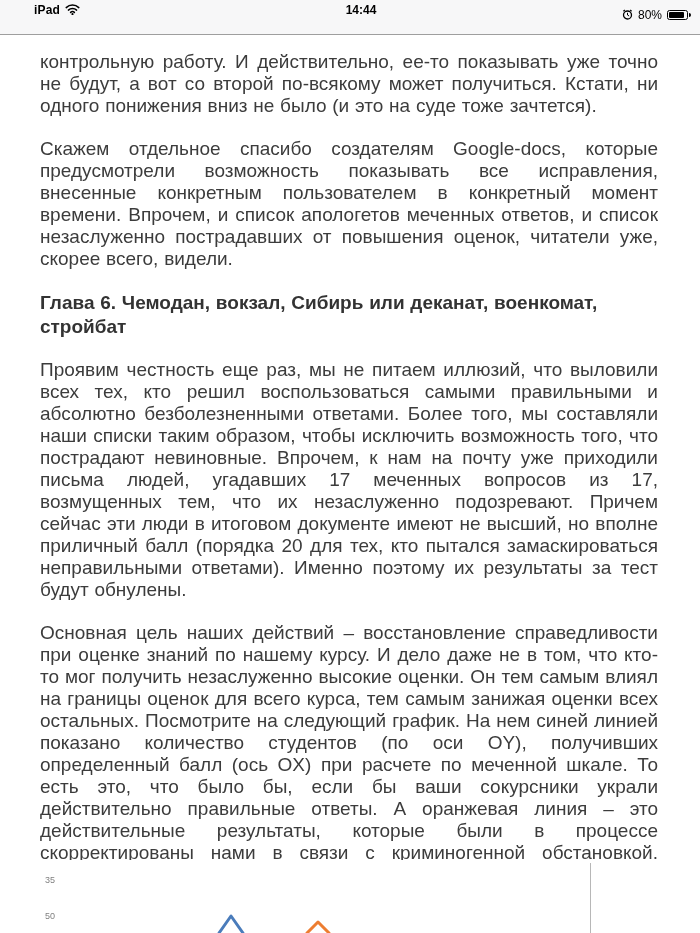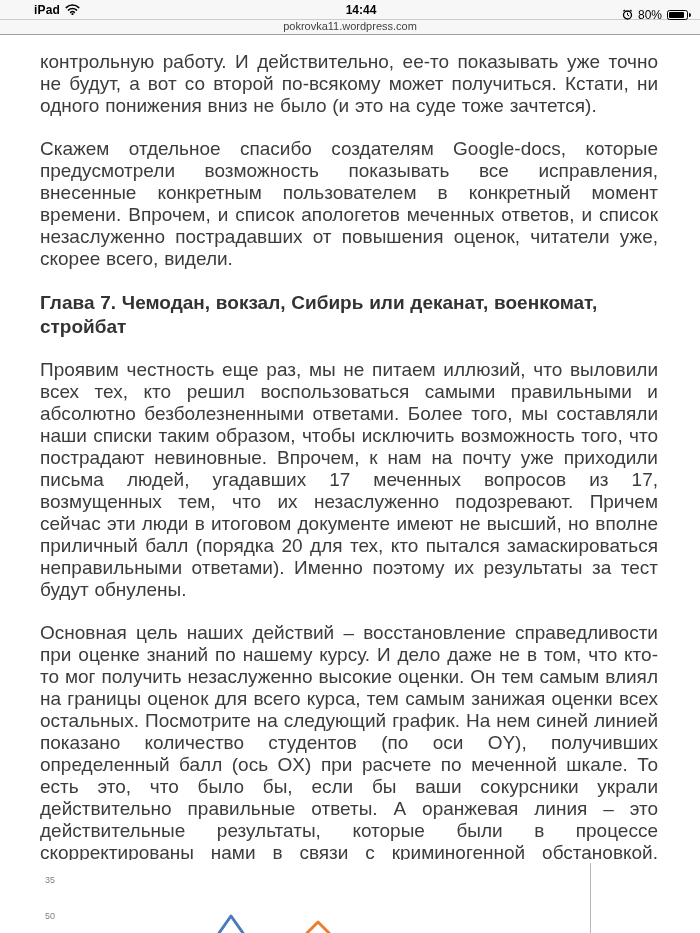--- a/index.html
+++ b/index.html
@@ -99,29 +99,26 @@
       </span>
       <span class="battery-percent">80%</span>
       <span class="battery">
         <span class="battery-body">
             <span class="battery-fill"></span>
           </span>
         <span class="battery-nub"></span>
       </span>
     </div>
   </div>
-  <div class="urlrow">
-    <span>pokrovka11.wordpress.com</span>
-  </div>
 </div>
 
 <div class="article">
   <p>контрольную работу. И действительно, ее-то показывать уже точно не будут, а вот со второй по-всякому может получиться. Кстати, ни одного понижения вниз не было (и это на суде тоже зачтется).</p>
   <p>Скажем отдельное спасибо создателям Google-docs, которые предусмотрели возможность показывать все исправления, внесенные конкретным пользователем в конкретный момент времени. Впрочем, и список апологетов меченных ответов, и список незаслуженно пострадавших от повышения оценок, читатели уже, скорее всего, видели.</p>
-  <h2>Глава 7. Чемодан, вокзал, Сибирь или деканат, военкомат, стройбат</h2>
+  <h2>Глава 6. Чемодан, вокзал, Сибирь или деканат, военкомат, стройбат</h2>
   <p>Проявим честность еще раз, мы не питаем иллюзий, что выловили всех тех, кто решил воспользоваться самыми правильными и абсолютно безболезненными ответами. Более того, мы составляли наши списки таким образом, чтобы исключить возможность того, что пострадают невиновные. Впрочем, к нам на почту уже приходили письма людей, угадавших 17 меченных вопросов из 17, возмущенных тем, что их незаслуженно подозревают. Причем сейчас эти люди в итоговом документе имеют не высший, но вполне приличный балл (порядка 20 для тех, кто пытался замаскироваться неправильными ответами). Именно поэтому их результаты за тест будут обнулены.</p>
   <p>Основная цель наших действий – восстановление справедливости при оценке знаний по нашему курсу. И дело даже не в том, что кто-то мог получить незаслуженно высокие оценки. Он тем самым влиял на границы оценок для всего курса, тем самым занижая оценки всех остальных. Посмотрите на следующий график. На нем синей линией показано количество студентов (по оси OY), получивших определенный балл (ось OX) при расчете по меченной шкале. То есть это, что было бы, если бы ваши сокурсники украли действительно правильные ответы. А оранжевая линия – это действительные результаты, которые были в процессе скорректированы нами в связи с криминогенной обстановкой. Получается, что те, кто честно готовился к тесту, могли потерять из-за описанных выше событий от 3 до 5 баллов за тест и, как результат, от 1 до 3 баллов в итоговой оценке.</p>
 </div>
 
 <div class="chart-fragment">
   <span class="ytick t35">35</span>
   <span class="ytick t30">50</span>
   <svg class="chart-svg" width="700" height="73" viewBox="0 0 700 73" fill="none">
     <line x1="590.5" y1="3" x2="590.5" y2="73" stroke="#b7b7b7" stroke-width="1"></line>
     <polyline points="219,73 231,56 243,73" stroke-width="3" stroke-linejoin="round" stroke-linecap="round" fill="none" stroke="#4a7cbb"></polyline>

